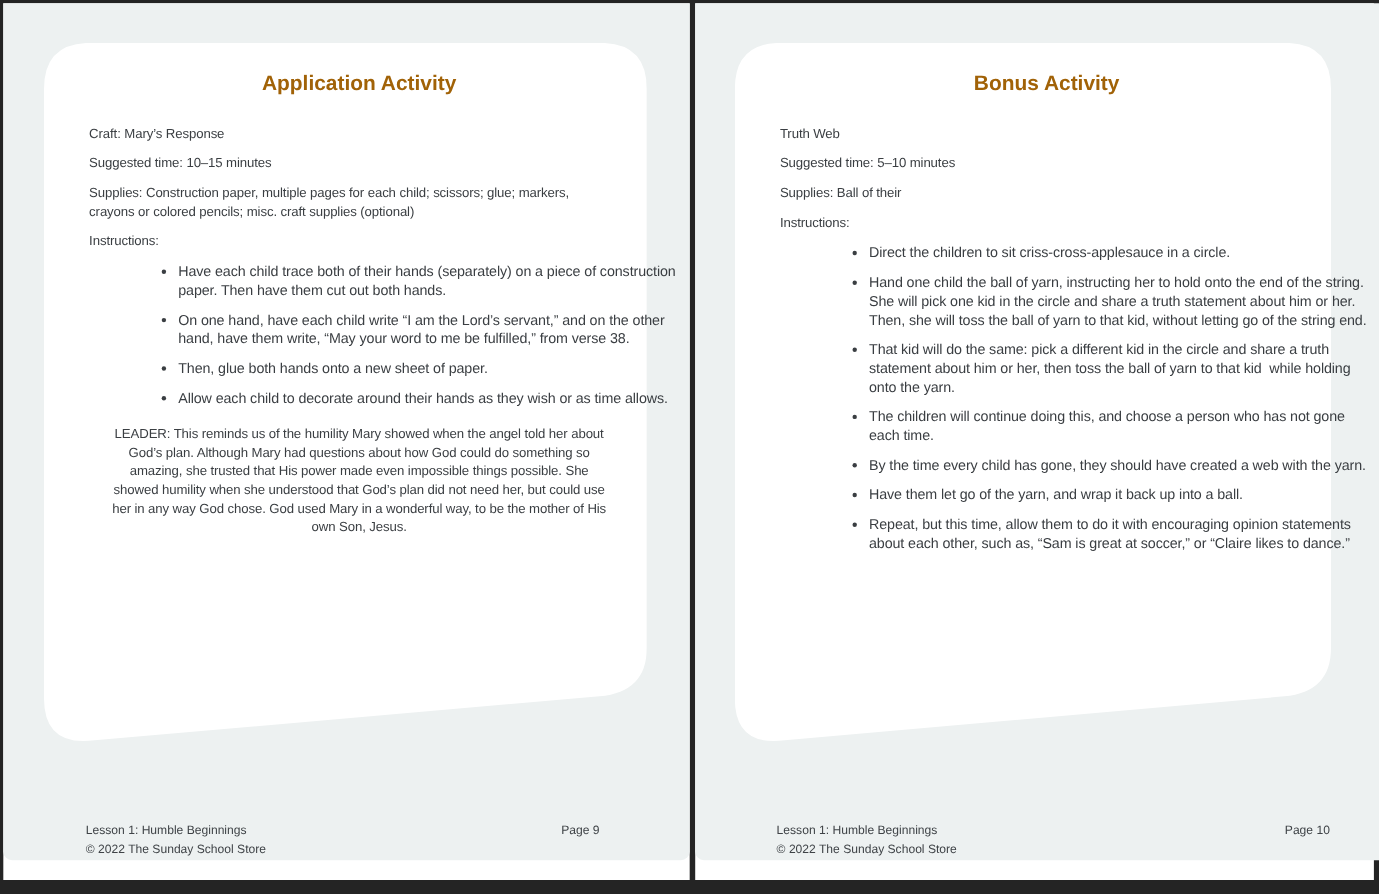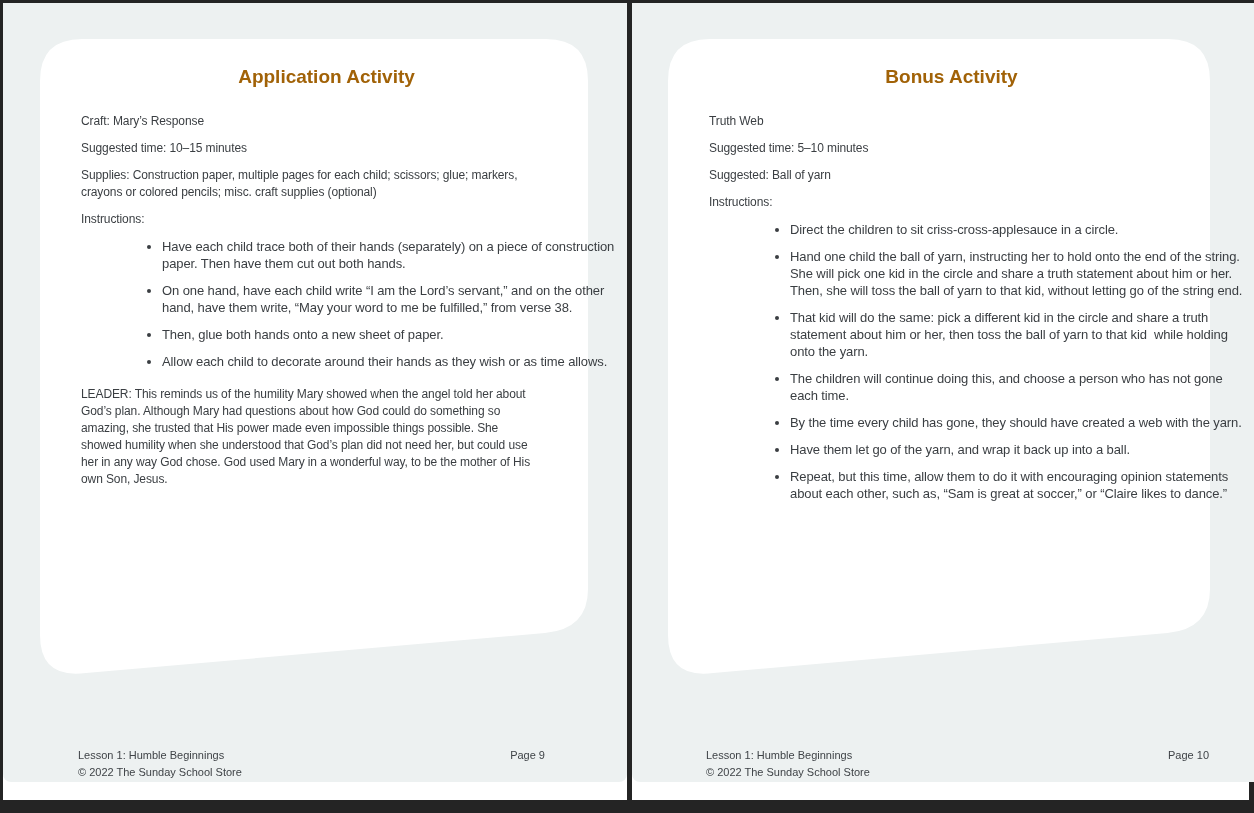--- a/index.html
+++ b/index.html
@@ -36,21 +36,21 @@
   .para, .leader-note {
     margin:0 0 10px 0; font-size:12px; line-height:17px;
     letter-spacing:-0.1px; white-space:pre;
   }
   ul.bullets { margin:0 0 16px 0; padding:0 0 0 81px; list-style:disc outside; }
   ul.bullets li {
     margin:0 0 10px 0; font-size:13px; line-height:17px;
     letter-spacing:-0.1px; white-space:pre;
   }
   ul.bullets li:last-child { margin-bottom:0; }
-  .leader-note { margin-bottom:0; }
+  .leader-note { margin-bottom:0;text-align:center; }
 
   .page-footer {
     position:absolute; top:744px; font-size:11px; line-height:17px; color:#3f4347;
   }
   #panel-1 .page-footer { left:75px; right:82px; }
   #panel-2 .page-footer { left:74px; right:60px; }
   .footer-page { position:absolute; right:0; top:0; }
 </style>
 </head>
 <body>
@@ -98,21 +98,21 @@
 
 <div class="page-panel" id="panel-2">
   <div class="card">
     <svg class="card-bg" viewBox="0 0 548 640" preserveAspectRatio="none" xmlns="http://www.w3.org/2000/svg">
       <path d="M42 0 H506 Q548 0 548 42 V550 Q548 590 505 594 L46 634 Q0 640 0 596 V42 Q0 0 42 0 Z" fill="#ffffff"></path>
     </svg>
     <div class="card-content">
       <h1 class="page-title">Bonus Activity</h1>
       <p class="para">Truth Web</p>
       <p class="para">Suggested time: 5–10 minutes</p>
-      <p class="para">Suggested: Ball of yarn</p>
+      <p class="para">Supplies: Ball of their</p>
       <p class="para">Instructions:</p>
       <ul class="bullets">
         <li>Direct the children to sit criss-cross-applesauce in a circle.</li>
         <li>Hand one child the ball of yarn, instructing her to hold onto the end of the string.
 She will pick one kid in the circle and share a truth statement about him or her.
 Then, she will toss the ball of yarn to that kid, without letting go of the string end.</li>
         <li>That kid will do the same: pick a different kid in the circle and share a truth
 statement about him or her, then toss the ball of yarn to that kid  while holding
 onto the yarn.</li>
         <li>The children will continue doing this, and choose a person who has not gone

